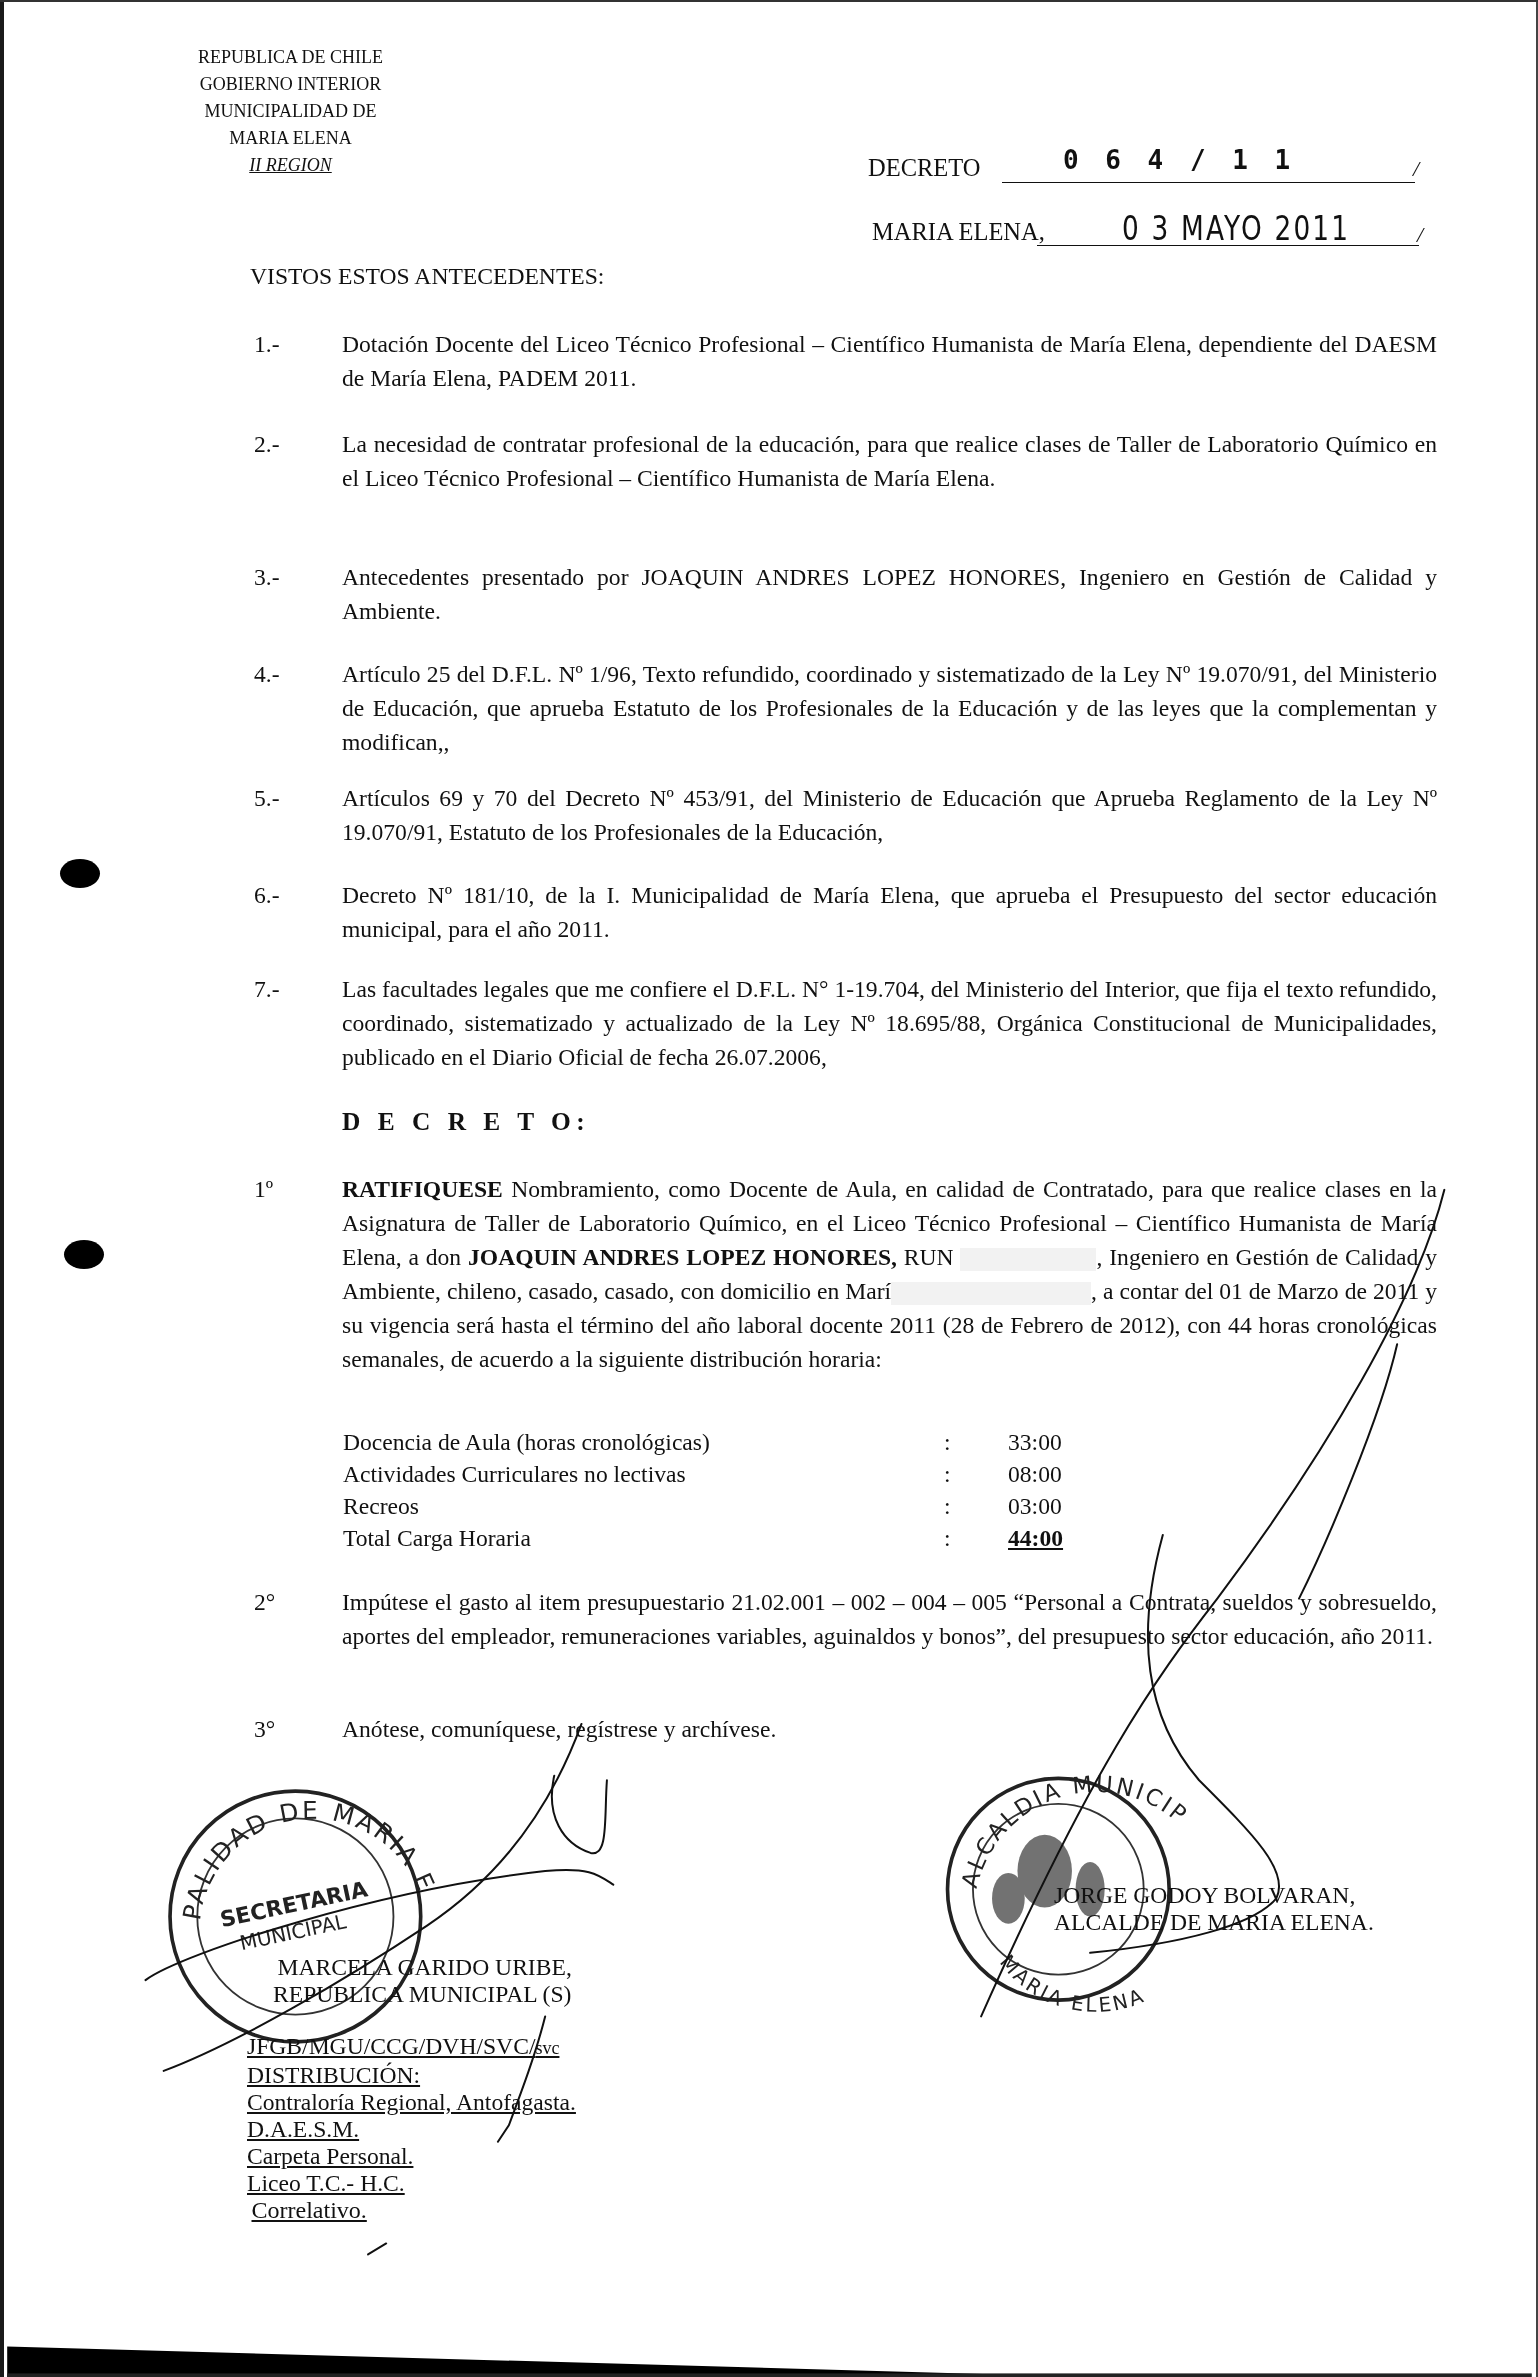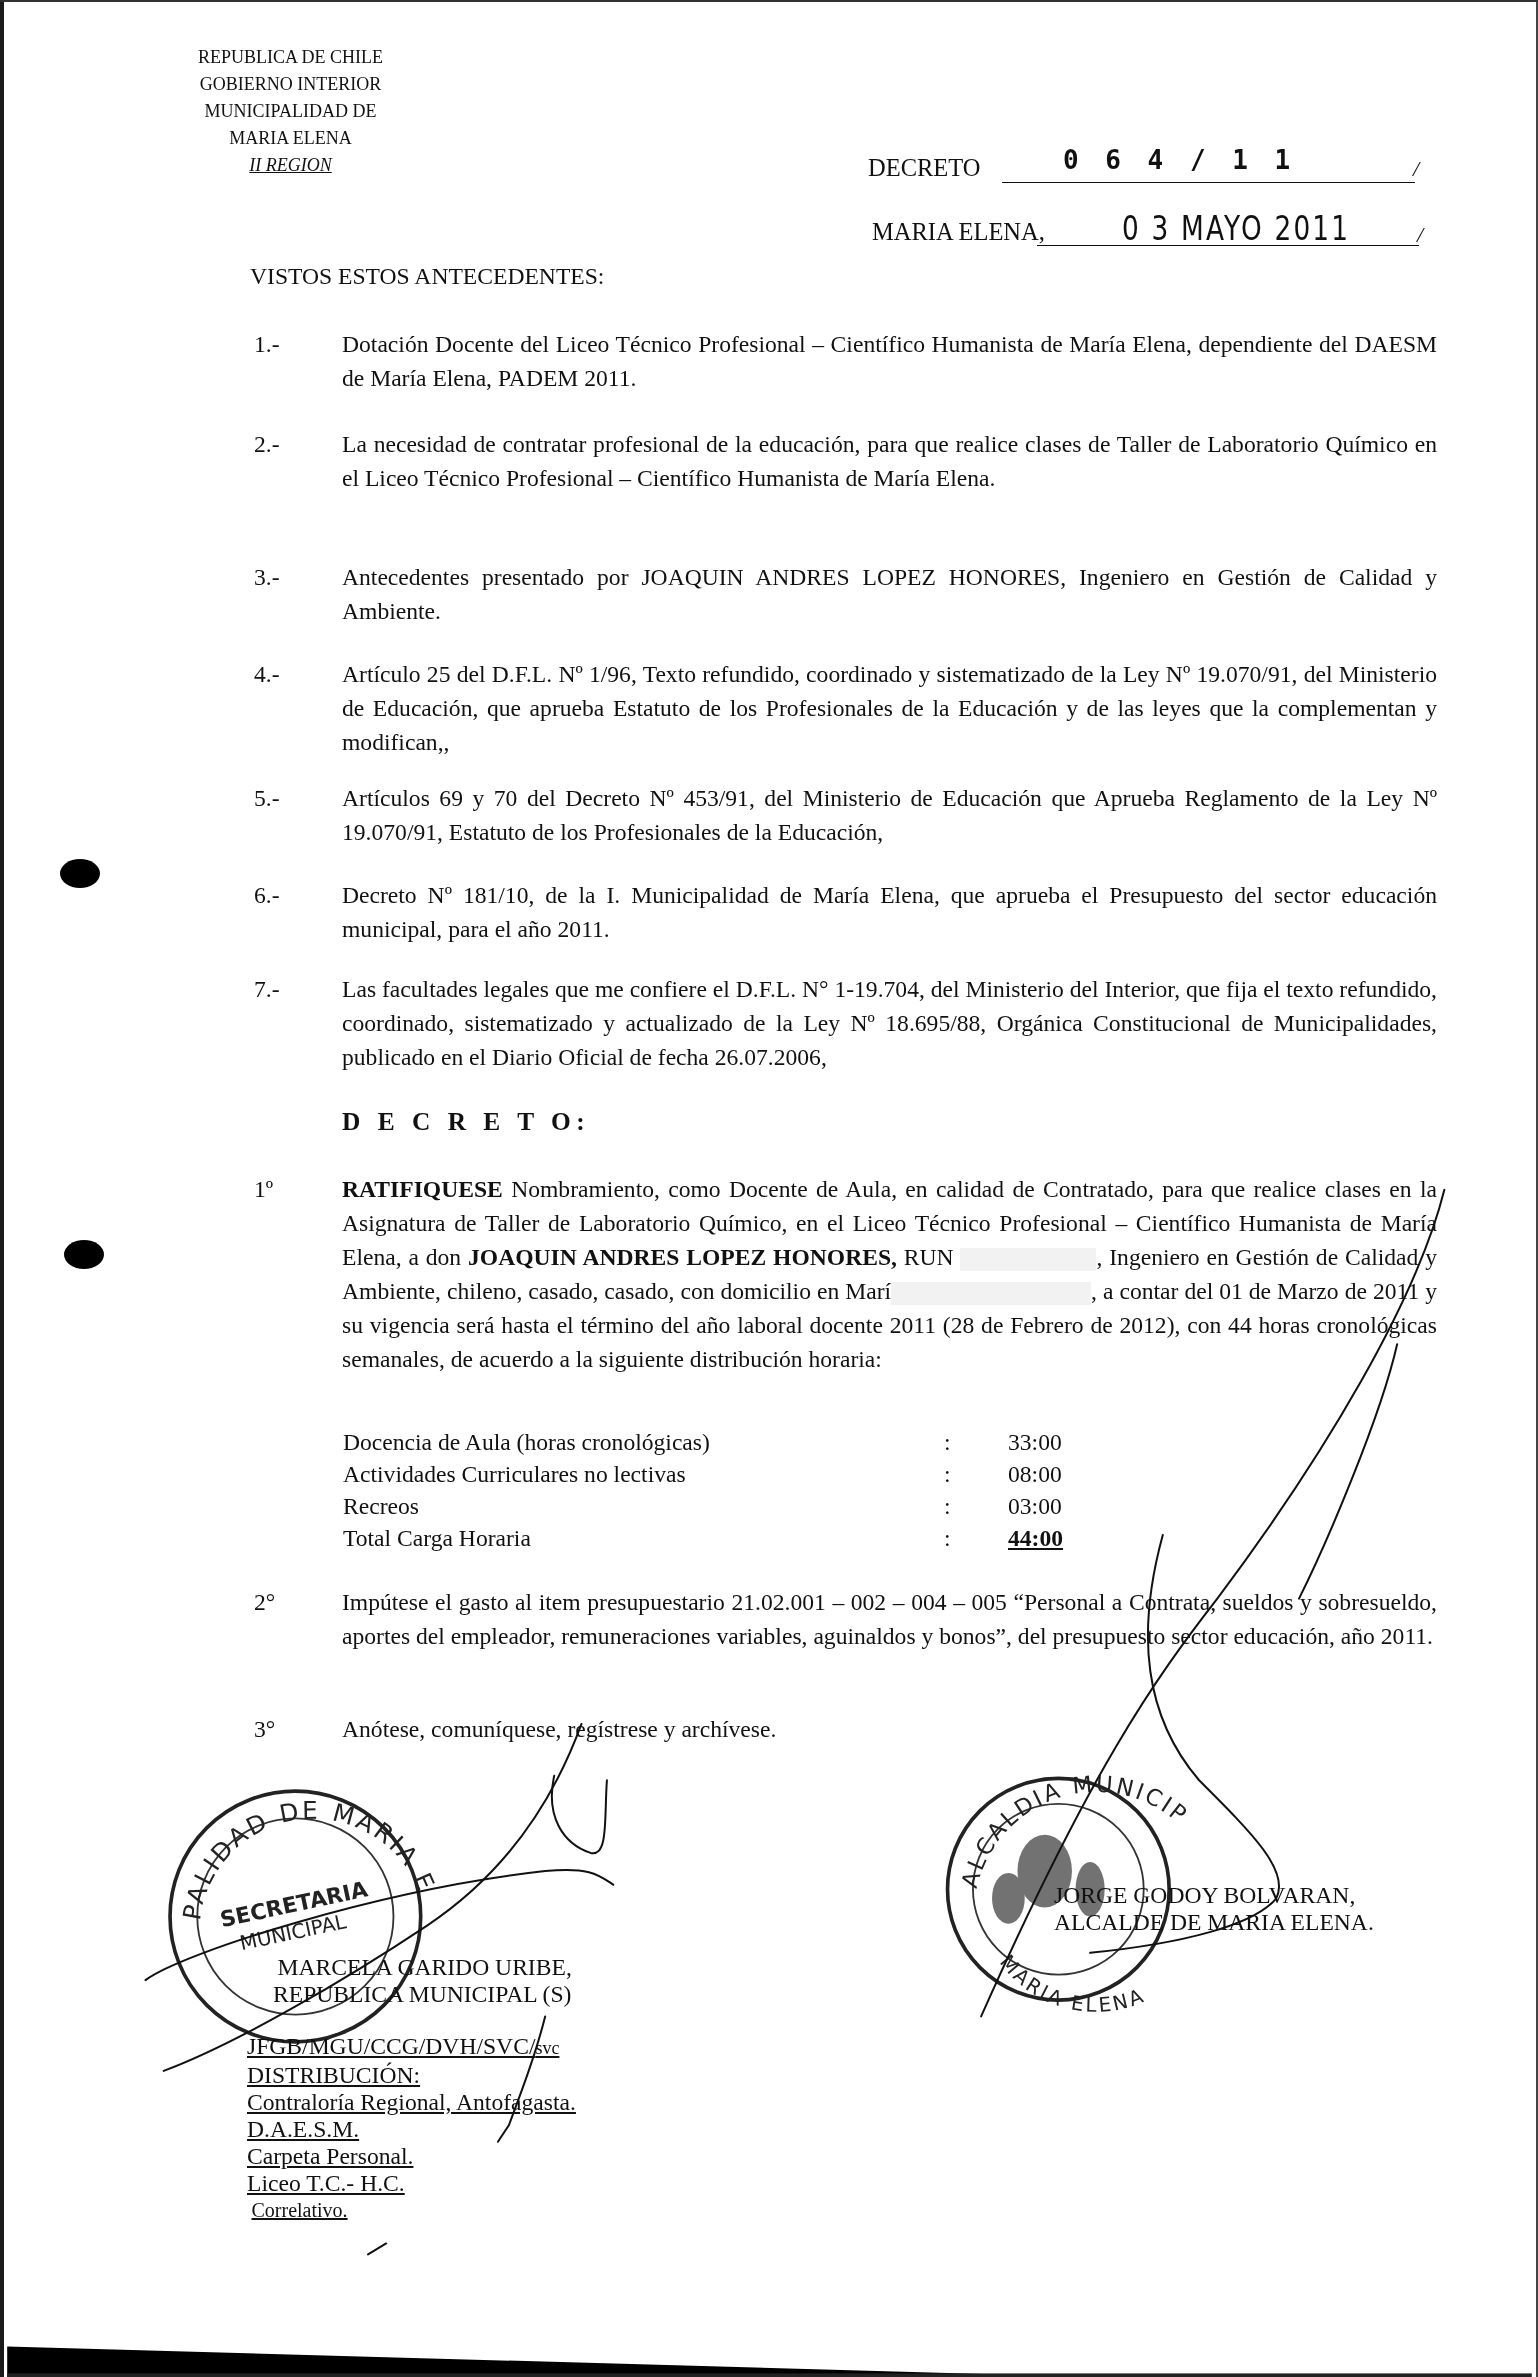--- a/index.html
+++ b/index.html
@@ -25,21 +25,21 @@
   .decreto-title { left:342px; top:1107px; font-size:25.4px; font-weight:bold; letter-spacing:5.5px; }
   .hours { left:343px; top:1426px; font-size:23.6px; line-height:32px; }
   .hours .row { position:relative; height:32px; width:727px; }
   .hours .lbl { position:absolute; left:0; }
   .hours .colon { position:absolute; left:601px; }
   .hours .val { position:absolute; left:629px;margin-left:36px; }
   .hours .total { font-weight:bold; text-decoration:underline; }
   .sig-block { font-size:23.6px; line-height:27px; }
   .dist { left:247px; top:2033px; font-size:23.6px; line-height:27px;text-decoration:underline; }
   .dist .u { text-decoration:underline; }
-  .dist .small { font-size:20px; }
+  .dist .small { font-size:24px; }
   svg.overlay { position:absolute; left:0; top:0; }
 </style>
 </head>
 <body>
 
 <div class="abs edge-left"></div>
 <div class="abs edge-right"></div>
 <div class="abs edge-top"></div>
 <svg class="abs bottom-wedge" width="1539" height="36" viewBox="0 0 1694 40" style="left:0;top:2341px;">
   <polygon points="0,6 1200,40 0,40" fill="#000"></polygon>

